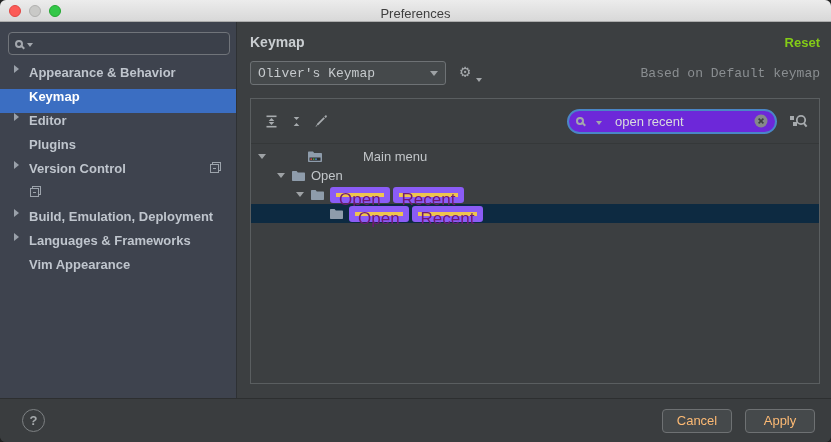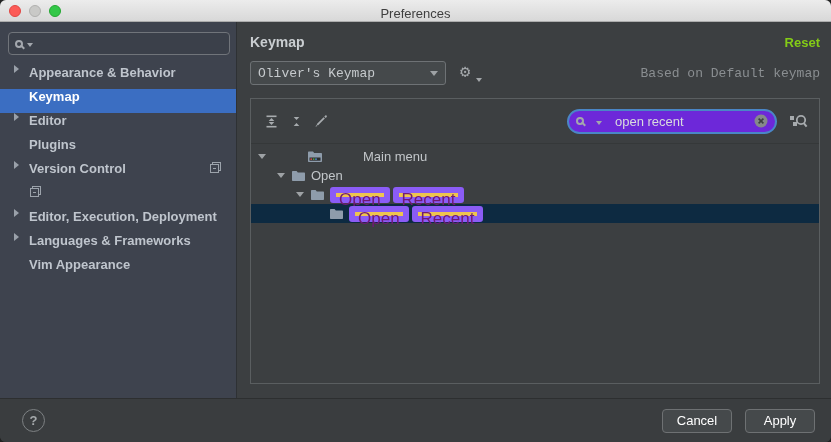--- a/index.html
+++ b/index.html
@@ -103,21 +103,21 @@
     color:#701a75; padding:0 3px; line-height:14px; height:16px; font-size:17px; margin-right:3px; }
 
   
   .bottombar { flex:0 0 44px; height:44px; background:#3A3D3F; border-top:1px solid #2D2F30;
     display:flex; align-items:center; padding:0 16px; }
   .help-btn { width:23px; height:23px; border:1px solid #7D8183; border-radius:50%;
     color:#A6AAAC; font-size:13px; font-weight:bold; display:flex; align-items:center;
     justify-content:center; cursor:pointer; margin-left:6px; }
   .btn-group { margin-left:auto; display:flex; gap:13px; }
   .btn { width:70px; height:24px; border-radius:4px; font-size:13px; font-family:"Liberation Sans",sans-serif;
-    background:#45494B; border:1px solid #6E7173; color:#ffffff; cursor:pointer; }
+    background:#45494B; border:1px solid #6E7173; color:#fdba74; cursor:pointer; }
   .btn.primary { background:#3C6596; border:1px solid #55759B; color:#DDE2E5; }
 </style>
 </head>
 <body>
 
 <div class="window">
 
   <div class="titlebar">
     <div class="lights">
       <div class="light close"></div>
@@ -176,21 +176,21 @@
                 <rect x="3.5" y="1.5" width="8" height="8" fill="none" stroke="#9CA3AB"></rect>
                 <rect x="1.5" y="3.5" width="8" height="8" fill="#3E434E" stroke="#9CA3AB"></rect>
                 <rect x="4" y="7" width="3" height="1" fill="#9CA3AB"></rect>
               </svg>
           </span>
         </li>
         <li class="nav-item">
           <span class="tri-spacer">
               <span class="tri-right"></span>
             </span>
-          <span class="nav-label">Editor, Execution, Deployment</span>
+          <span class="nav-label">Build, Emulation, Deployment</span>
         </li>
         <li class="nav-item">
           <span class="tri-spacer">
               <span class="tri-right"></span>
             </span>
           <span class="nav-label">Languages &amp; Frameworks</span>
         </li>
         <li class="nav-item">
           <span class="tri-spacer"></span>
           <span class="nav-label">Vim Appearance</span>

